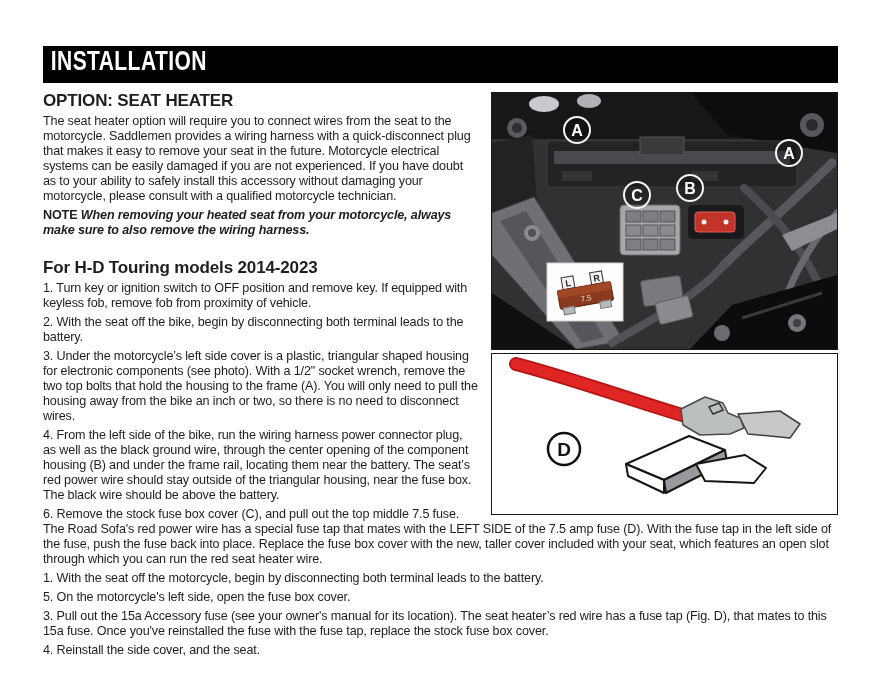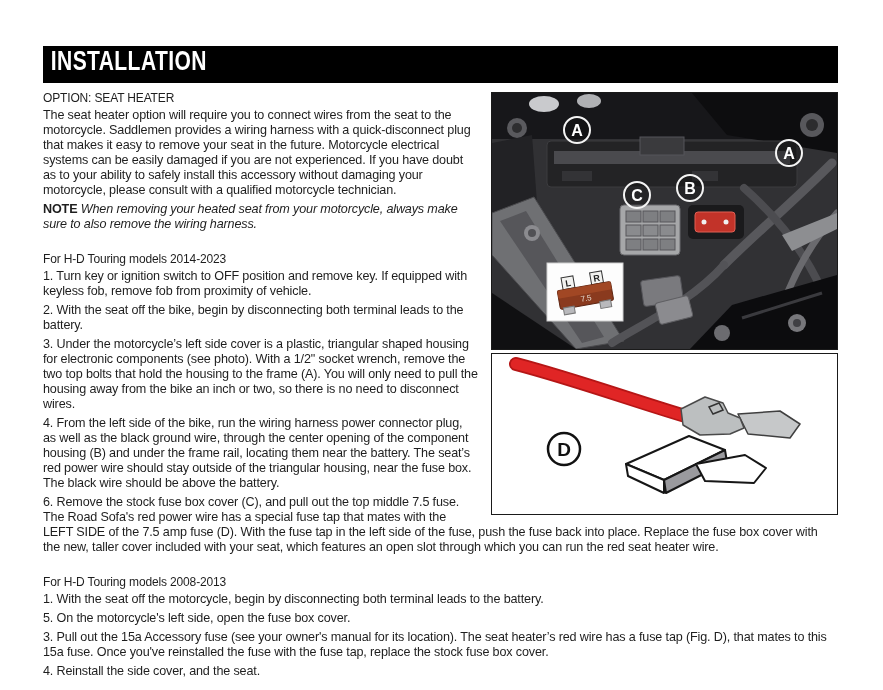--- a/index.html
+++ b/index.html
@@ -3,24 +3,24 @@
 <meta charset="utf-8">
 <style>
   html,body{margin:0;padding:0;background:#ffffff;}
   body{width:883px;height:690px;font-family:"Liberation Sans",sans-serif;color:#1e1e1e;overflow:hidden;}
   .page{box-sizing:border-box;padding:46px 45px 0 43px;}
   .title-bar{background:#000;height:37px;display:flex;align-items:flex-start;margin-bottom:8px;}
   .title-bar h1{color:#fff;font-size:27px;font-weight:bold;margin:0;padding-left:10px;letter-spacing:0.5px;
     transform:scaleX(0.78);transform-origin:left center;white-space:nowrap;}
   .content{font-size:12.6px;line-height:1.19;letter-spacing:-0.15px;}
   .content p{margin:0 0 4px 0;}
-  .content h2,.content h3{font-size:12px;margin:0 0 3px 0;font-weight:normal;}
+  .content h2,.content h3{font-size:17px;margin:0 0 3px 0;font-weight:bold;}
   .content h3{margin-top:20px;}
   .note b{font-weight:bold;}
-  .note i{font-style:italic;}
+  .note i{font-style:italic;font-weight:bold;}
   .figures{float:right;width:347px;margin:1px 0 6px 13px;}
   .figure-photo{border:1px solid #1a1a1a;margin:0 0 3px 0;font-size:0;}
   .figure-diagram{border:1.5px solid #1a1a1a;font-size:0;}
   svg text{font-family:"Liberation Sans",sans-serif;}
   .callout-letter{font-weight:bold;fill:#ffffff;}
   .diagram-letter{font-weight:bold;fill:#111111;}
 </style>
 </head>
 <body>
 
@@ -159,20 +159,19 @@
     <p>The seat heater option will require you to connect wires from the seat to the motorcycle. Saddlemen provides a wiring harness with a quick-disconnect plug that makes it easy to remove your seat in the future. Motorcycle electrical systems can be easily damaged if you are not experienced. If you have doubt as to your ability to safely install this accessory without damaging your motorcycle, please consult with a qualified motorcycle technician.</p>
     <p class="note"><b>NOTE</b> <i>When removing your heated seat from your motorcycle, always make sure to also remove the wiring harness.</i></p>
 
     <h3>For H-D Touring models 2014-2023</h3>
     <p>1. Turn key or ignition switch to OFF position and remove key. If equipped with keyless fob, remove fob from proximity of vehicle.</p>
     <p>2. With the seat off the bike, begin by disconnecting both terminal leads to the battery.</p>
     <p>3. Under the motorcycle’s left side cover is a plastic, triangular shaped housing for electronic components (see photo). With a 1/2" socket wrench, remove the two top bolts that hold the housing to the frame (A). You will only need to pull the housing away from the bike an inch or two, so there is no need to disconnect wires.</p>
     <p>4. From the left side of the bike, run the wiring harness power connector plug, as well as the black ground wire, through the center opening of the component housing (B) and under the frame rail, locating them near the battery. The seat’s red power wire should stay outside of the triangular housing, near the fuse box. The black wire should be above the battery.</p>
     <p>6. Remove the stock fuse box cover (C), and pull out the top middle 7.5 fuse. The Road Sofa's red power wire has a special fuse tap that mates with the LEFT SIDE of the 7.5 amp fuse (D). With the fuse tap in the left side of the fuse, push the fuse back into place. Replace the fuse box cover with the new, taller cover included with your seat, which features an open slot through which you can run the red seat heater wire.</p>
 
-    <h3>For H-D Touring models 2008-2013</h3>
     <p>1. With the seat off the motorcycle, begin by disconnecting both terminal leads to the battery.</p>
     <p>5. On the motorcycle's left side, open the fuse box cover.</p>
     <p>3. Pull out the 15a Accessory fuse (see your owner's manual for its location). The seat heater’s red wire has a fuse tap (Fig. D), that mates to this 15a fuse. Once you've reinstalled the fuse with the fuse tap, replace the stock fuse box cover.</p>
     <p>4. Reinstall the side cover, and the seat.</p>
 
   </div>
 </div>
 
 </body></html>

